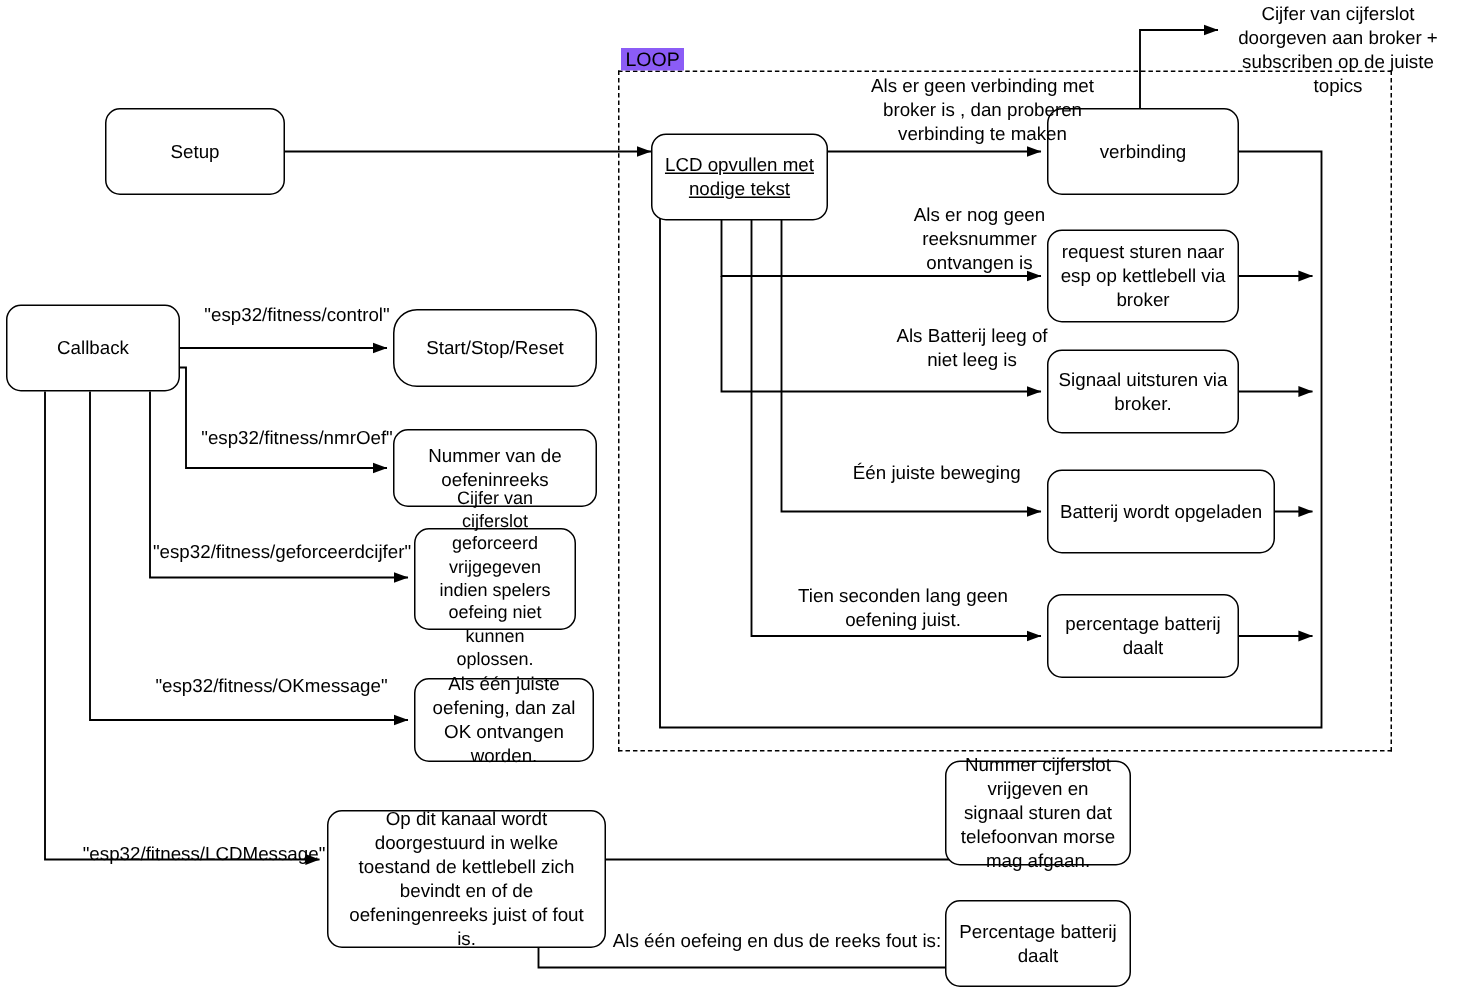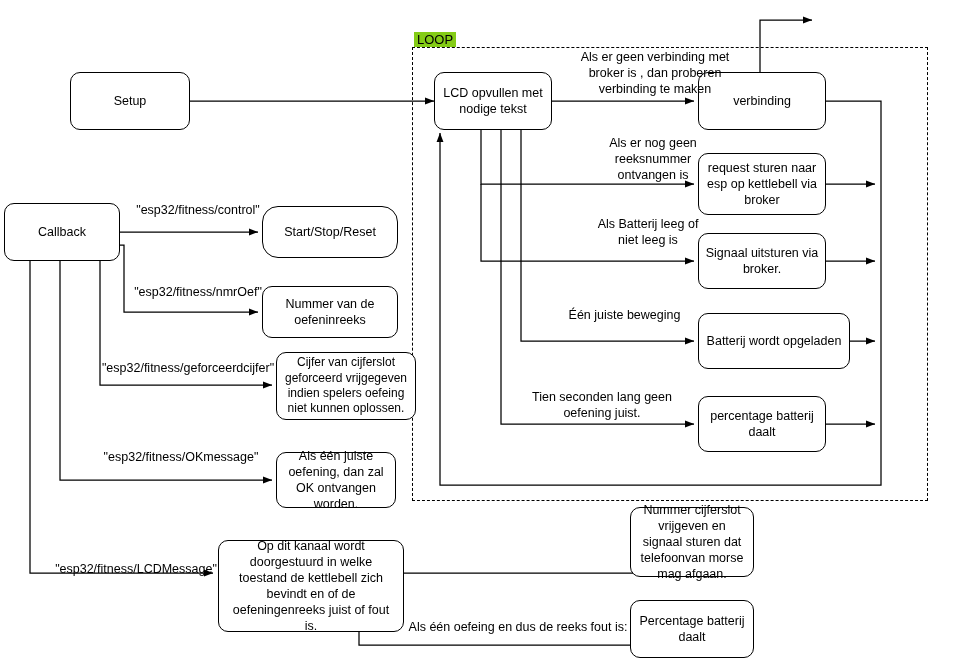--- a/index.html
+++ b/index.html
@@ -42,21 +42,21 @@
     position:absolute;
     box-sizing:border-box;
     border:1.3px dashed #000000;
     border-radius:0;
     background:transparent;
   }
   .loop-label{
     position:absolute;
     font-size:13px;
     color:#000000;
-    background:#84cc16;
+    background:#8b5cf6;
     padding:0 3px;
     white-space:nowrap;
   }
   .edge-label{
     position:absolute;
     font-size:12.5px;
     line-height:1.27;
     color:#000000;
     text-align:center;
     white-space:pre-line;
@@ -108,46 +108,49 @@
 
       <path d="M403,573 L639,573 L639,535 L684,535" marker-end="url(#ah)"></path>
       <path d="M359,631 L359,645 L690,645 L690,632" marker-end="url(#ah)"></path>
     </g>
   </svg>
 
   <div class="node" style="left:70px;top:72px;width:120px;height:58px;">Setup</div>
 
   <div class="node" style="left:4px;top:203px;width:116px;height:58px;">Callback</div>
 
-  <div class="node" style="left:434px;top:72px;width:118px;height:58px;">LCD opvullen met nodige tekst</div>
+  <div class="node" style="left:434px;top:89px;width:118px;height:58px;text-decoration:underline;">LCD opvullen met nodige tekst</div>
 
   <div class="node" style="left:698px;top:72px;width:128px;height:58px;">verbinding</div>
 
   <div class="node" style="left:698px;top:153px;width:128px;height:62px;">request sturen naar esp op kettlebell via broker</div>
 
   <div class="node" style="left:698px;top:233px;width:128px;height:56px;">Signaal uitsturen via broker.</div>
 
   <div class="node" style="left:698px;top:313px;width:152px;height:56px;">Batterij wordt opgeladen</div>
 
   <div class="node" style="left:698px;top:396px;width:128px;height:56px;">percentage batterij daalt</div>
 
   <div class="node" style="left:262px;top:206px;width:136px;height:52px;border-radius:16px;">Start/Stop/Reset</div>
 
   <div class="node" style="left:262px;top:286px;width:136px;height:52px;">Nummer van de oefeninreeks</div>
 
-  <div class="node" style="left:276px;top:352px;width:140px;height:68px;font-size:12px;">Cijfer van cijferslot geforceerd vrijgegeven indien spelers oefeing niet kunnen oplossen.</div>
+  <div class="node" style="left:276px;top:352px;width:108px;height:68px;font-size:12px;">Cijfer van cijferslot geforceerd vrijgegeven indien spelers oefeing niet kunnen oplossen.</div>
 
   <div class="node" style="left:276px;top:452px;width:120px;height:56px;">Als één juiste oefening, dan zal OK ontvangen worden.</div>
 
   <div class="node" style="left:218px;top:540px;width:186px;height:92px;">Op dit kanaal wordt doorgestuurd in welke toestand de kettlebell zich bevindt en of de oefeningenreeks juist of fout is.</div>
 
   <div class="node" style="left:630px;top:507px;width:124px;height:70px;">Nummer cijferslot vrijgeven en signaal sturen dat telefoonvan morse mag afgaan.</div>
 
   <div class="node" style="left:630px;top:600px;width:124px;height:58px;">Percentage batterij daalt</div>
 
+  <div class="edge-label" style="left:812px;top:2px;width:160px;">Cijfer van cijferslot
+doorgeven aan broker +
+subscriben op de juiste topics</div>
 
   <div class="edge-label" style="left:565px;top:50px;width:180px;">Als er geen verbinding met
 broker is , dan proberen
 verbinding te maken</div>
 
   <div class="edge-label" style="left:588px;top:136px;width:130px;">Als er nog geen
 reeksnummer
 ontvangen is</div>
 
   <div class="edge-label" style="left:583px;top:217px;width:130px;">Als Batterij leeg of

